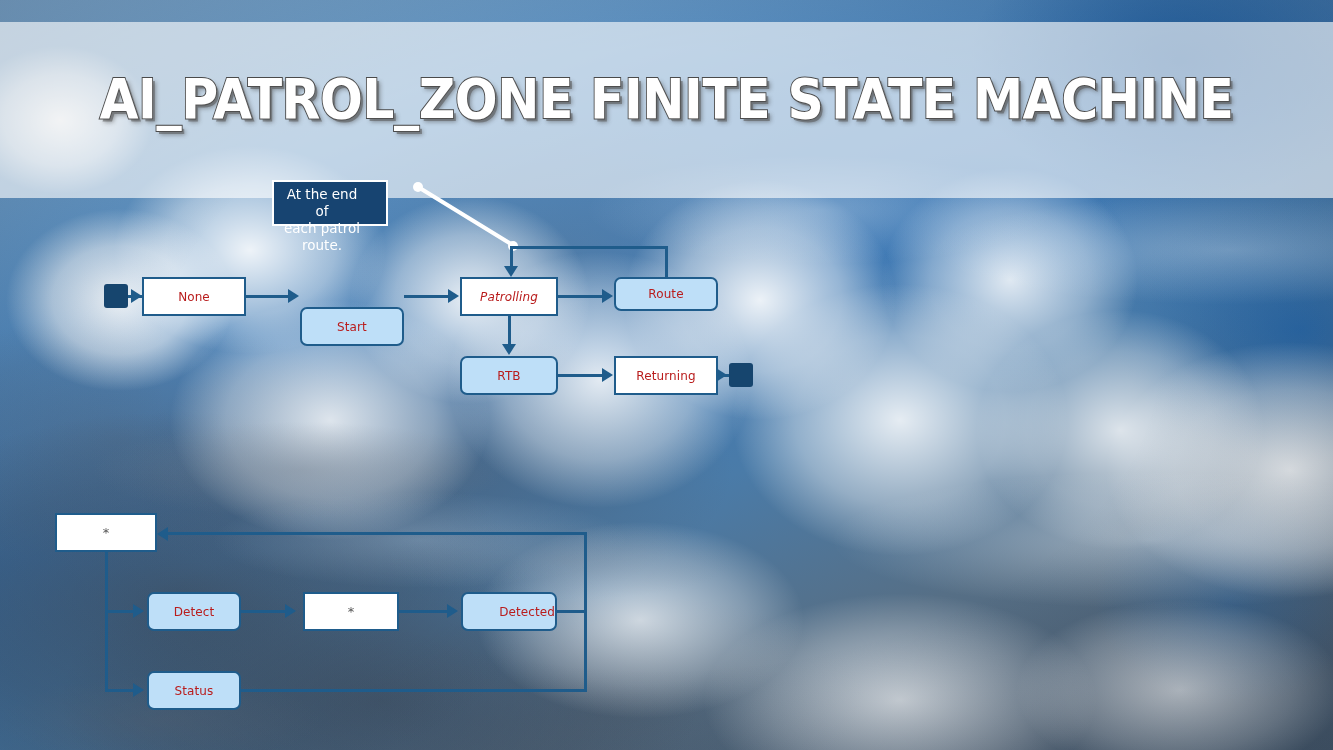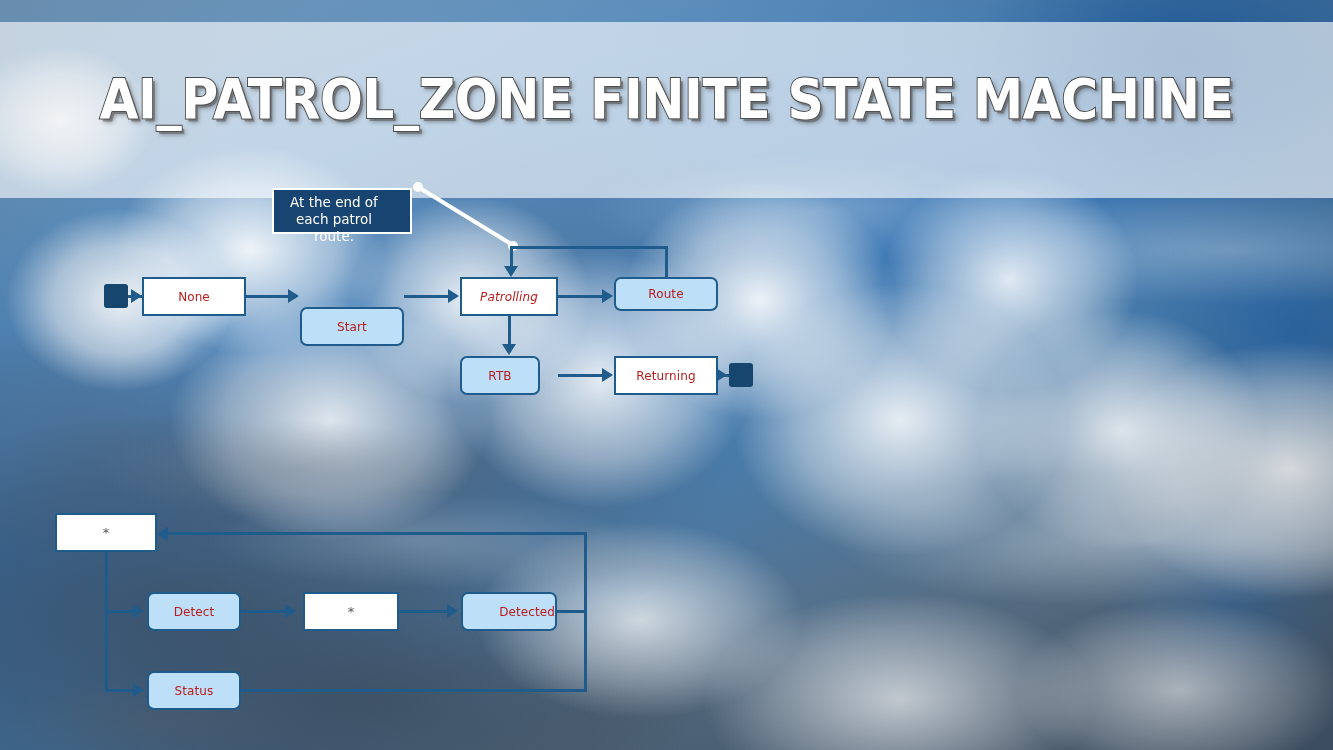--- a/index.html
+++ b/index.html
@@ -120,22 +120,22 @@
     -webkit-text-stroke: 2px #4b4b4b;
     paint-order: stroke fill;
     text-shadow:
        3px 3px 0 rgba(90,90,90,.55),
        4px 4px 5px rgba(60,60,60,.45);
   }
 
   
   #callout {
     position: absolute;
-    left: 272px; top: 188px;
-    width: 140px; height: 46px;
+    left: 272px; top: 180px;
+    width: 116px; height: 46px;
     background: #174471;
     border: 2px solid #ffffff;
     color: #ffffff;
     font-size: 13.5px;
     line-height: 17px;
     text-align: center;
     padding: 4px 21px 0 5px;
     font-family: "DejaVu Sans", sans-serif;
   }
   #callout span { display: block; }
@@ -250,21 +250,21 @@
   </div>
 
   <div class="conn-v" style="left:665px; top:246px; height:31px;"></div>
   <div class="conn-h" style="left:510px; top:246px; width:158px;"></div>
   <div class="conn-v" style="left:510px; top:246px; height:22px;"></div>
   <div class="arrow-d" style="left:504px; top:266px;"></div>
 
   <div class="conn-v" style="left:508px; top:316px; height:28px;"></div>
   <div class="arrow-d" style="left:502px; top:344px;"></div>
 
-  <div class="node trigger" style="left:460px; top:356px; width:80px; height:39px;">
+  <div class="node trigger" style="left:460px; top:356px; width:98px; height:39px;">
     <span>RTB</span>
   </div>
 
   <div class="conn-h" style="left:558px; top:374px; width:52px;"></div>
   <div class="arrow-r" style="left:602px; top:368px;"></div>
 
   <div class="node state" style="left:614px; top:356px; width:104px; height:39px;">
     <span>Returning</span>
   </div>
 

